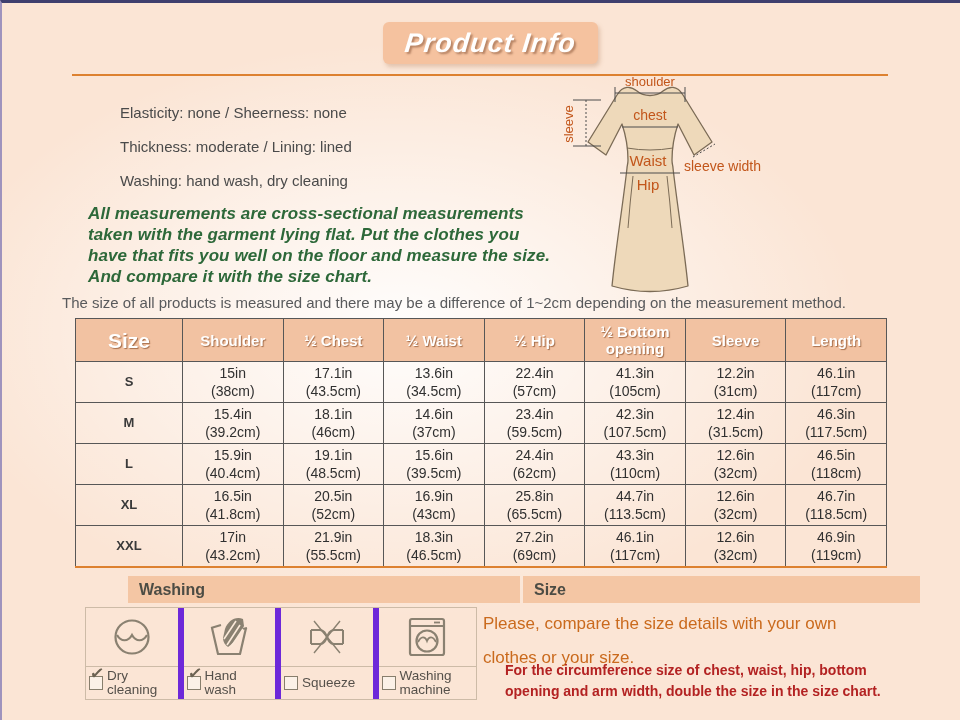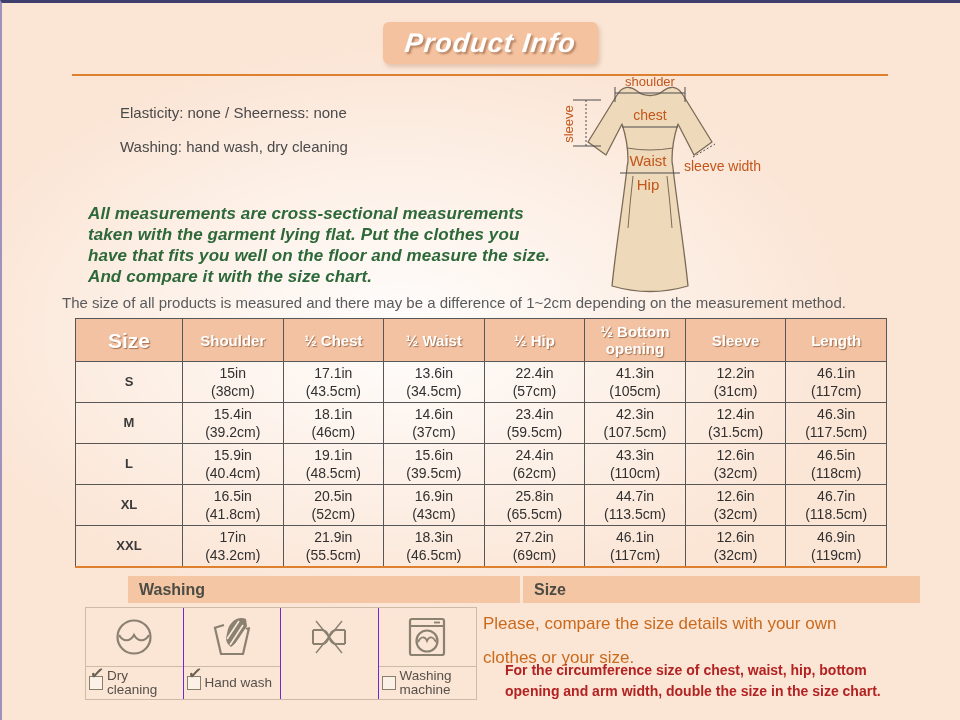--- a/index.html
+++ b/index.html
@@ -52,21 +52,21 @@
   .panel-header{
     background:#f4c6a4;color:#4c4c44;font-weight:700;font-size:16px;
     line-height:27px;padding-left:11px;height:27px;box-sizing:border-box;margin-left:43px;
   }
   .washing-header{left:83px;top:573px;width:392px;}
   .size-header{left:478px;top:573px;width:397px;}
   .washing-grid{
     left:83px;top:604px;width:390px;display:grid;grid-template-columns:repeat(4,1fr);
     border:1px solid #cdbba7;
   }
-  .wash-cell{border-right:1px solid #6d28d9;display:flex;flex-direction:column;min-height:90px;}
+  .wash-cell{border-right:6px solid #6d28d9;display:flex;flex-direction:column;min-height:90px;}
   .wash-cell:last-child{border-right:none;justify-content:flex-end;}
   .wash-icon-box{height:58px;display:flex;align-items:center;justify-content:center;}
   .wash-label-row{
     border-top:1px solid #cdbba7;flex:1;display:flex;align-items:center;
     padding:2px 3px;gap:4px;font-size:13.5px;color:#55504a;line-height:14px;
   }
   .wash-check{
     width:12px;height:12px;border:1.5px solid #877e6c;background:#fbf1e7;
     position:relative;flex:none;
   }
@@ -80,20 +80,21 @@
 </head>
 <body>
 
 <div class="abs banner">
   <span class="banner-text">Product Info</span>
 </div>
 <div class="abs rule rule1"></div>
 
 <div class="abs info">
   <div>Elasticity: none / Sheerness: none</div>
+  <div>Thickness: moderate / Lining: lined</div>
   <div>Washing: hand wash, dry cleaning</div>
 </div>
 
 <div class="abs measure-note">All measurements are cross-sectional measurements taken with the garment lying flat. Put the clothes you have that fits you well on the floor and measure the size. And compare it with the size chart.</div>
 
 <div class="abs tolerance-note">The size of all products is measured and there may be a difference of 1~2cm depending on the measurement method.</div>
 
 <svg class="abs diagram" width="242" height="222" viewBox="0 0 242 222">
   <path fill="#eed9ba" stroke="#7b6b56" stroke-width="1.3" stroke-linejoin="round" d="M57,19 C63,9 71,10 77,15 C84,21 96,21 103,15 C109,10 117,9 123,19
        L152,66 L134,79 L118,48
@@ -334,20 +335,24 @@
       <div class="wash-icon-box">
         <svg width="44" height="44" viewBox="0 0 44 44">
           <g fill="none" stroke="#8a8171" stroke-width="2">
             <path d="M6,15 L15,15 C23,15 21,29 29,29 L38,29"></path>
             <path d="M6,29 L15,29 C23,29 21,15 29,15 L38,15"></path>
             <path d="M6,15 L6,29 M38,15 L38,29"></path>
             <path d="M9,6 L35,38 M35,6 L9,38" stroke-width="1.4"></path>
           </g>
         </svg>
       </div>
+      <div class="wash-label-row">
+        <span class="wash-check"></span>
+        <span>Squeeze</span>
+      </div>
     </div>
     <div class="wash-cell">
       <div class="wash-icon-box">
         <svg width="44" height="44" viewBox="0 0 44 44">
           <g fill="none" stroke="#8a8171" stroke-width="2.2">
             <rect x="5" y="4" width="34" height="36" rx="2"></rect>
             <path d="M5,11 L39,11"></path>
             <path d="M29,7.5 L35,7.5" stroke-width="1.8"></path>
             <circle cx="22" cy="26" r="10.5"></circle>
             <path d="M13,27 C16,21 20,21 22,26 C24,21 28,21 31,27" stroke-width="1.8"></path>

